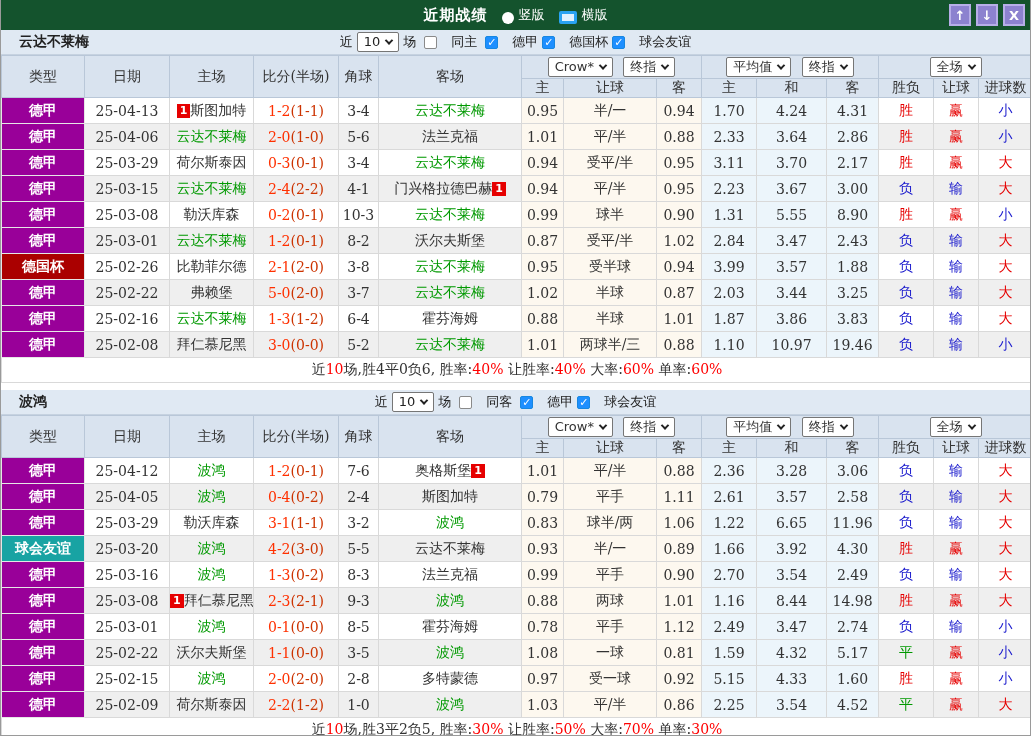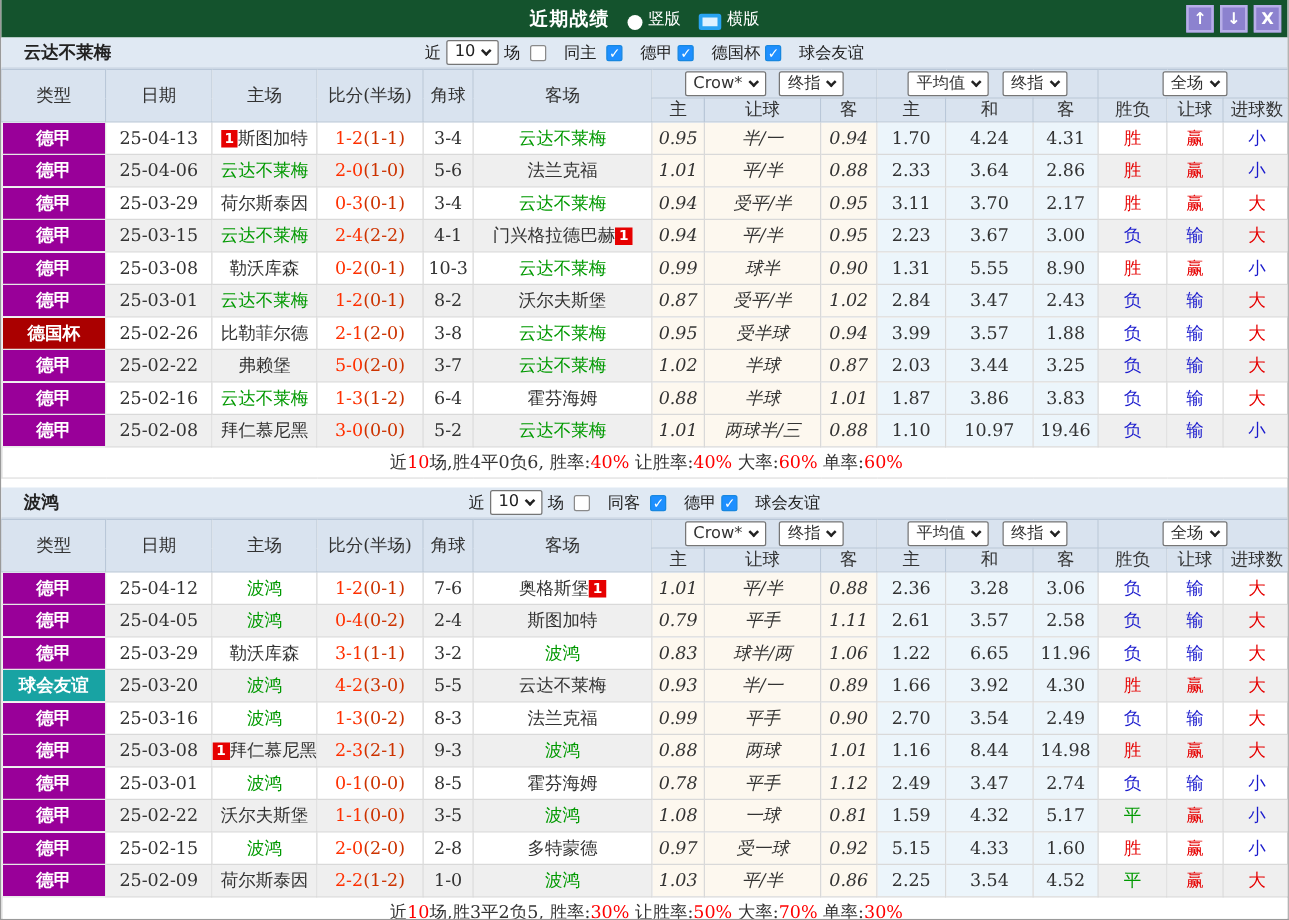--- a/index.html
+++ b/index.html
@@ -36,21 +36,21 @@
   thead .grp .sel { margin:0 3px; }
   tbody td { height:26px; border-color:#d9d9d9; }
   tbody tr:nth-child(even) td { background:#efefef; }
   td.type { color:#fff; font-weight:bold; border-color:#e6e6e6; }
   .t-dejia  { background:#990099 !important; }
   .t-dgb    { background:#aa0000 !important; }
   .t-friend { background:#18a3a3 !important; }
   td.team .green { color:#009900; }
   td.score .sc-main { color:#ff3000; }
   td.score .sc-half { color:#cc3300; }
-  td.odds { background:#fdf8ef !important;font-style:italic; }
+  td.odds { background:#fdf8ef !important; }
   td.avg  { background:#ecf5fb !important; }
   .c-red   { color:#e60000; }
   .c-blue  { color:#1a1acd; }
   .c-green { color:#009900; }
   .badge { display:inline-block; background:#e60000; color:#fff; font-size:11px; line-height:14px; padding:0 3px; font-family:"DejaVu Sans",sans-serif; font-weight:bold; vertical-align:1px; }
   tfoot td { height:25px; background:#fff; font-size:14px; color:#333; border-color:#d9d9d9; }
   tfoot .c-red2 { color:#ff0000; }
   .section-gap { height:7px; background:#fff; }
 </style>
 </head>

